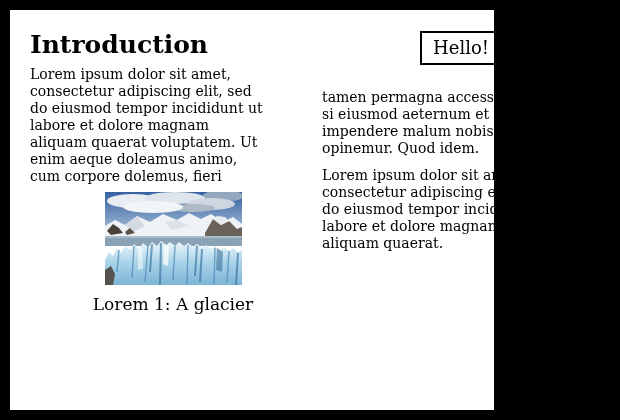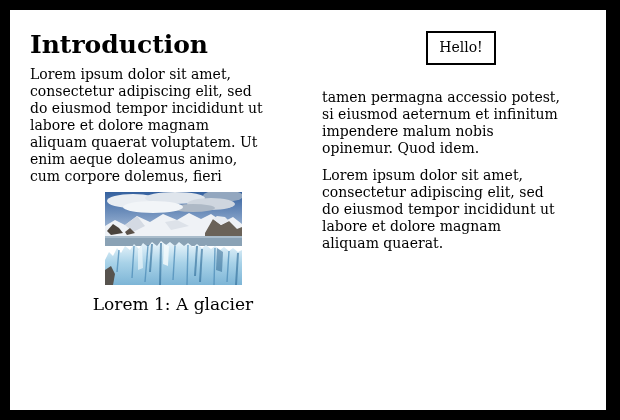--- a/index.html
+++ b/index.html
@@ -7,21 +7,21 @@
     width: 620px; height: 420px;
     background: #000;
     position: relative;
     font-family: "DejaVu Serif", serif;
     color: #000;
     overflow: hidden;
   }
   .page {
     position: absolute;
     left: 10px; top: 10px;
-    width: 596px; height: 400px;
+    width: 484px; height: 400px;
     background: #fff;
     overflow: hidden;
   }
   .col { position: absolute; top: 0; }
   .col-left  { left: 20px;  width: 286px; }
   .col-right { left: 312px; width: 278px; }
   h1.heading {
     margin: 20px 0 0 0;
     font-size: 25px;
     line-height: 30px;
@@ -41,21 +41,21 @@
   figcaption {
     font-size: 17px;
     line-height: 22px;
   }
   .fig-glacier figcaption { margin-top: 8px; }
   .fig-hello { margin-top: 21px; }
   .hello-box {
     display: inline-block;
     border: 2px solid #000;
     padding: 3px 11px 4px 11px;
-    font-size: 14px;
+    font-size: 18px;
     line-height: 23px;
     background: #fff;
   }
   .fig-hello figcaption { margin-top: 9px; }
   .rc-para1 { margin-top: 24px; }
 </style>
 </head>
 <body>
 
 <div class="page">

